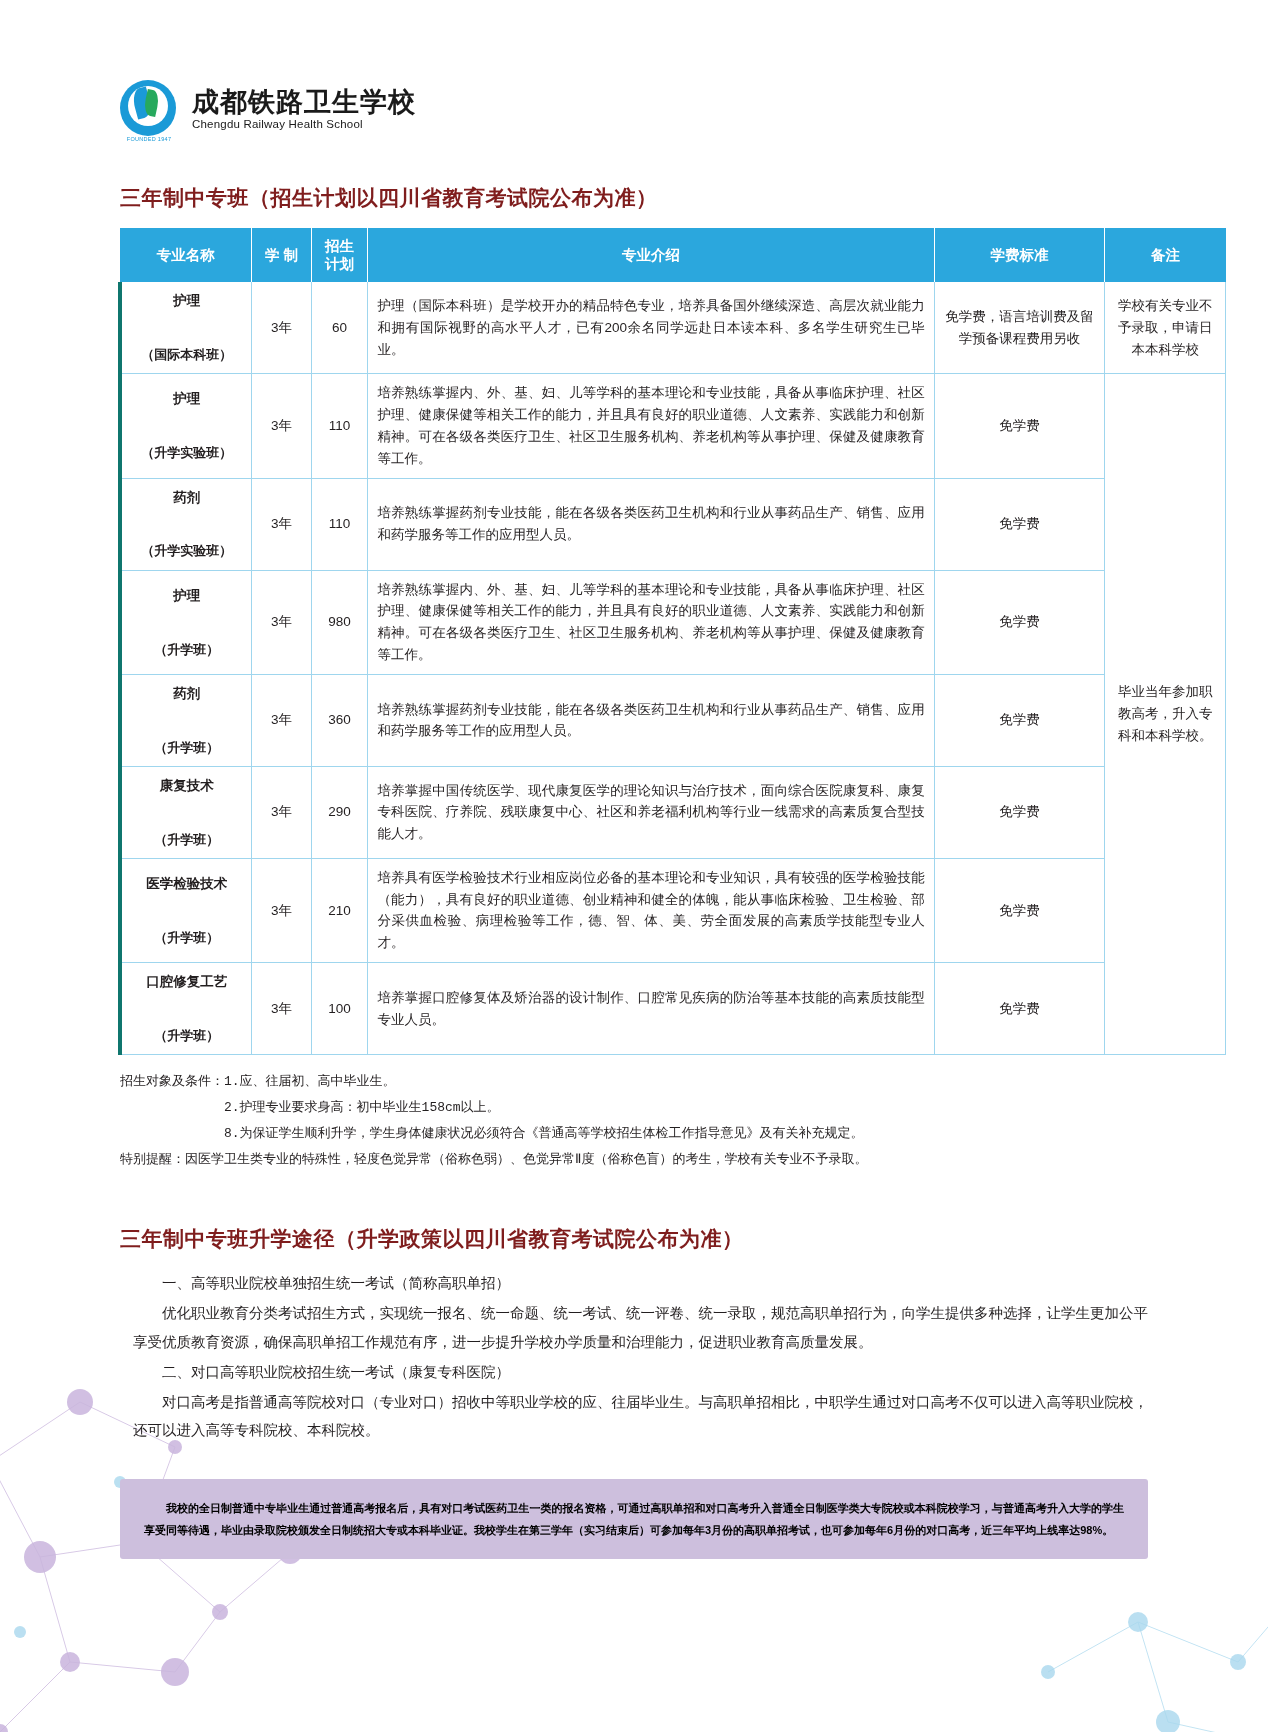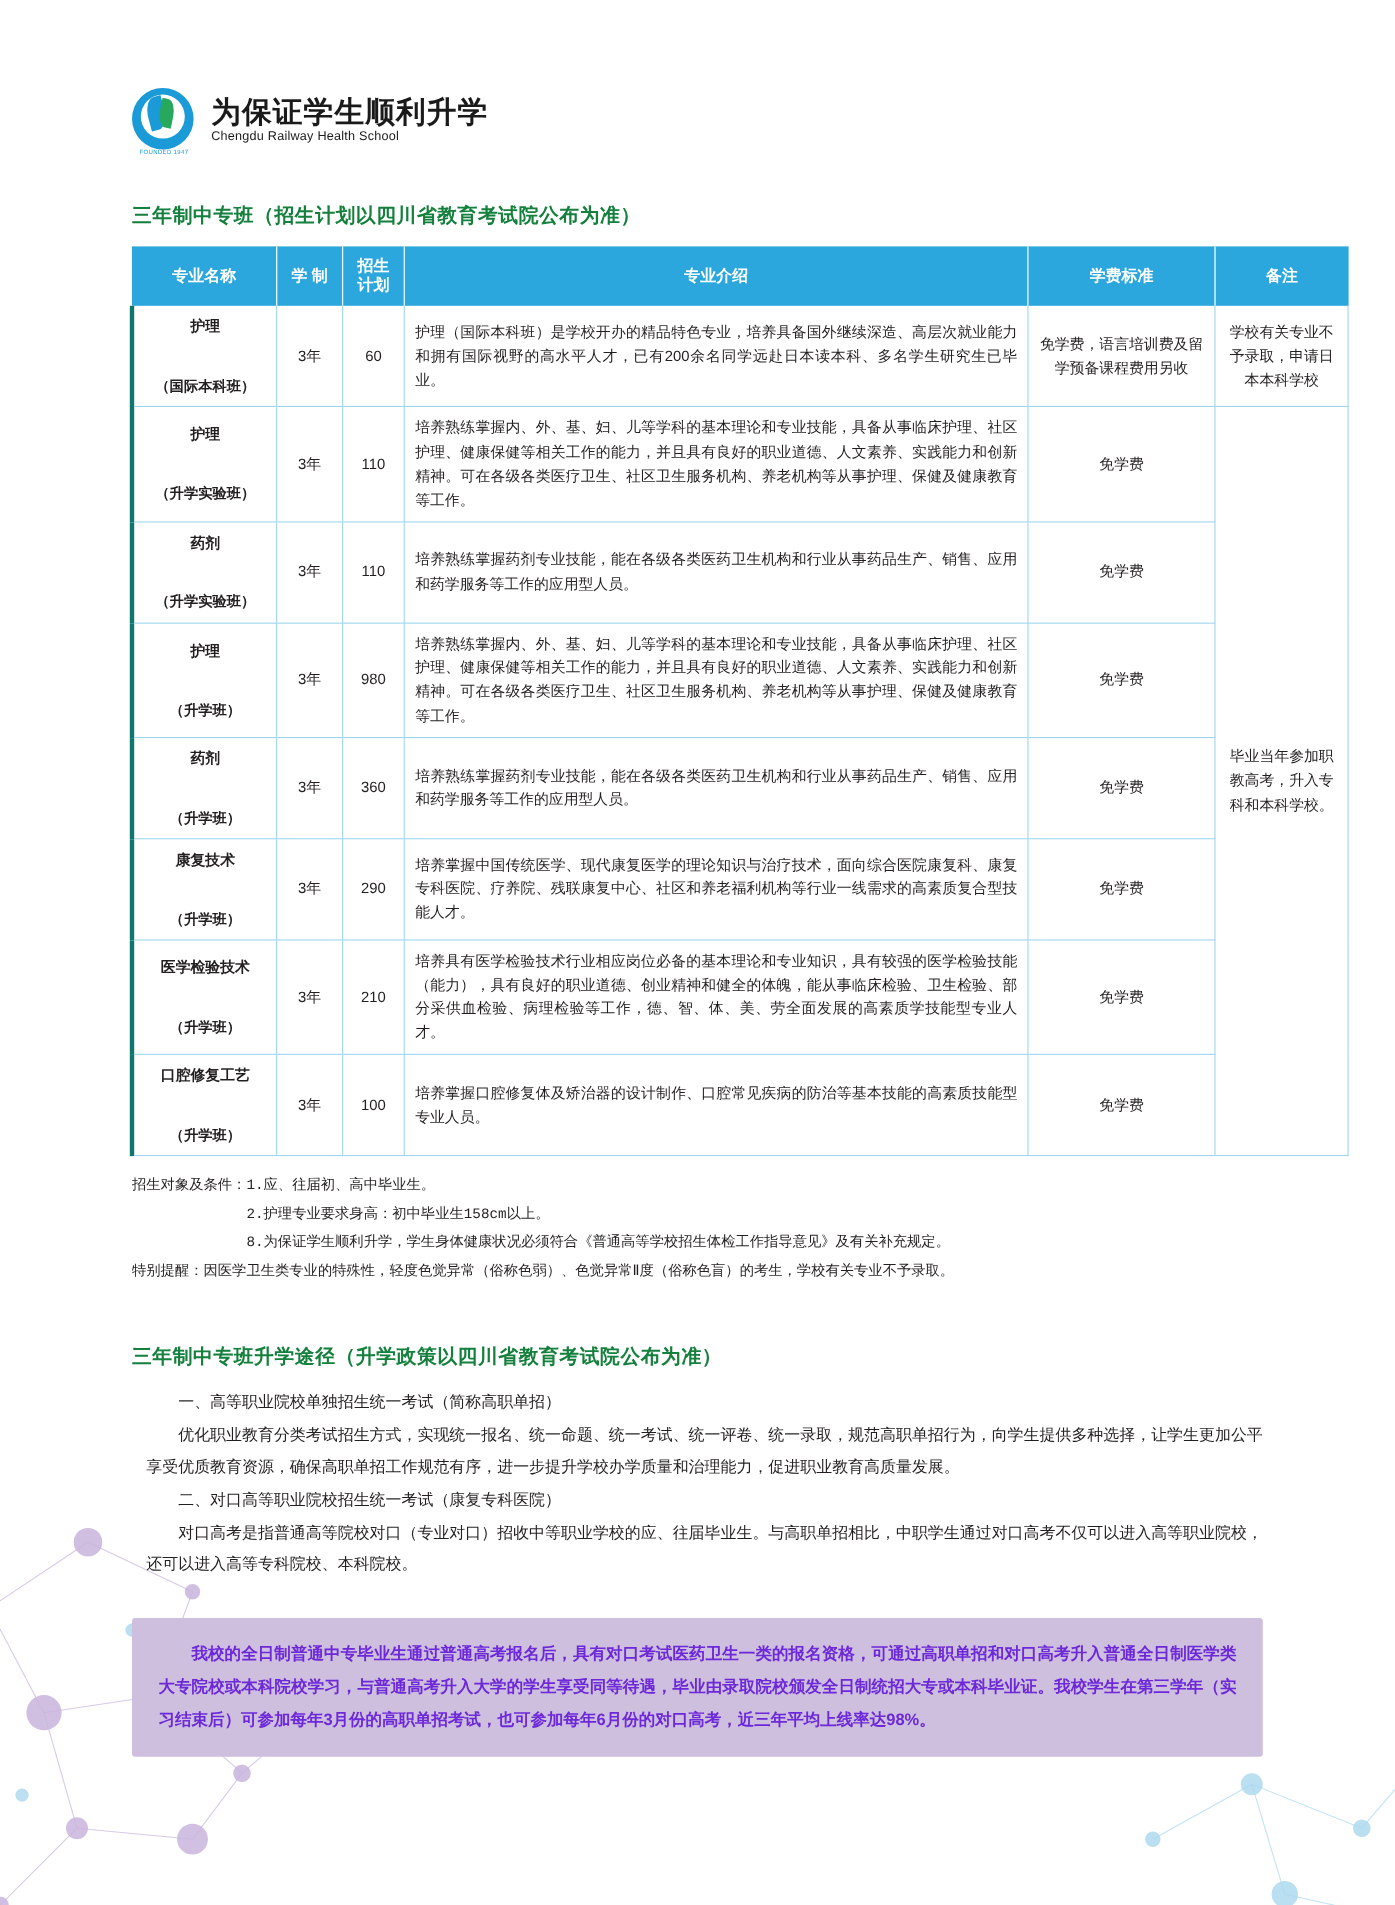--- a/index.html
+++ b/index.html
@@ -104,22 +104,22 @@
   }
   .logo-text-en {
     font-size: 11.5px;
     color: #1a1a1a;
     letter-spacing: 0.2px;
     margin-top: 2px;
   }
 
   
   .section-title {
-    color: #15803d;
-    font-size: 18px;
+    color: #7f1d1d;
+    font-size: 21px;
     font-weight: bold;
     margin: 44px 0 16px 120px;
     letter-spacing: 0.5px;
   }
   .section-title.second {
     margin-top: 52px;
   }
 
   
   .table-wrap {
@@ -212,22 +212,22 @@
     margin: 0 0 2px 13px;
   }
   .paras p.ind {
     text-indent: 2em;
   }
 
   
   .callout {
     margin: 34px 120px 0 120px;
     background: #cdbfdd;
-    color: #6d28d9;
-    font-size: 15px;
+    color: #000000;
+    font-size: 11px;
     font-weight: bold;
     line-height: 2.0;
     padding: 18px 24px 18px 24px;
     border-radius: 3px;
     text-align: justify;
     text-justify: inter-ideograph;
     text-indent: 2em;
   }
 </style>
 </head>
@@ -288,21 +288,21 @@
 
   <div class="logo-row">
     <div class="logo-mark">
       <div class="logo-circle"></div>
       <div class="logo-inner"></div>
       <div class="logo-leaf"></div>
       <div class="logo-leaf2"></div>
       <div class="logo-founded">FOUNDED 1947</div>
     </div>
     <div>
-      <div class="logo-text-cn">为保证学生顺利升学</div>
+      <div class="logo-text-cn">成都铁路卫生学校</div>
       <div class="logo-text-en">Chengdu Railway Health School</div>
     </div>
   </div>
 
   <div class="section-title">三年制中专班（招生计划以四川省教育考试院公布为准）</div>
 
   <div class="table-wrap">
     <table class="majors">
       <colgroup>
         <col style="width:116px">

